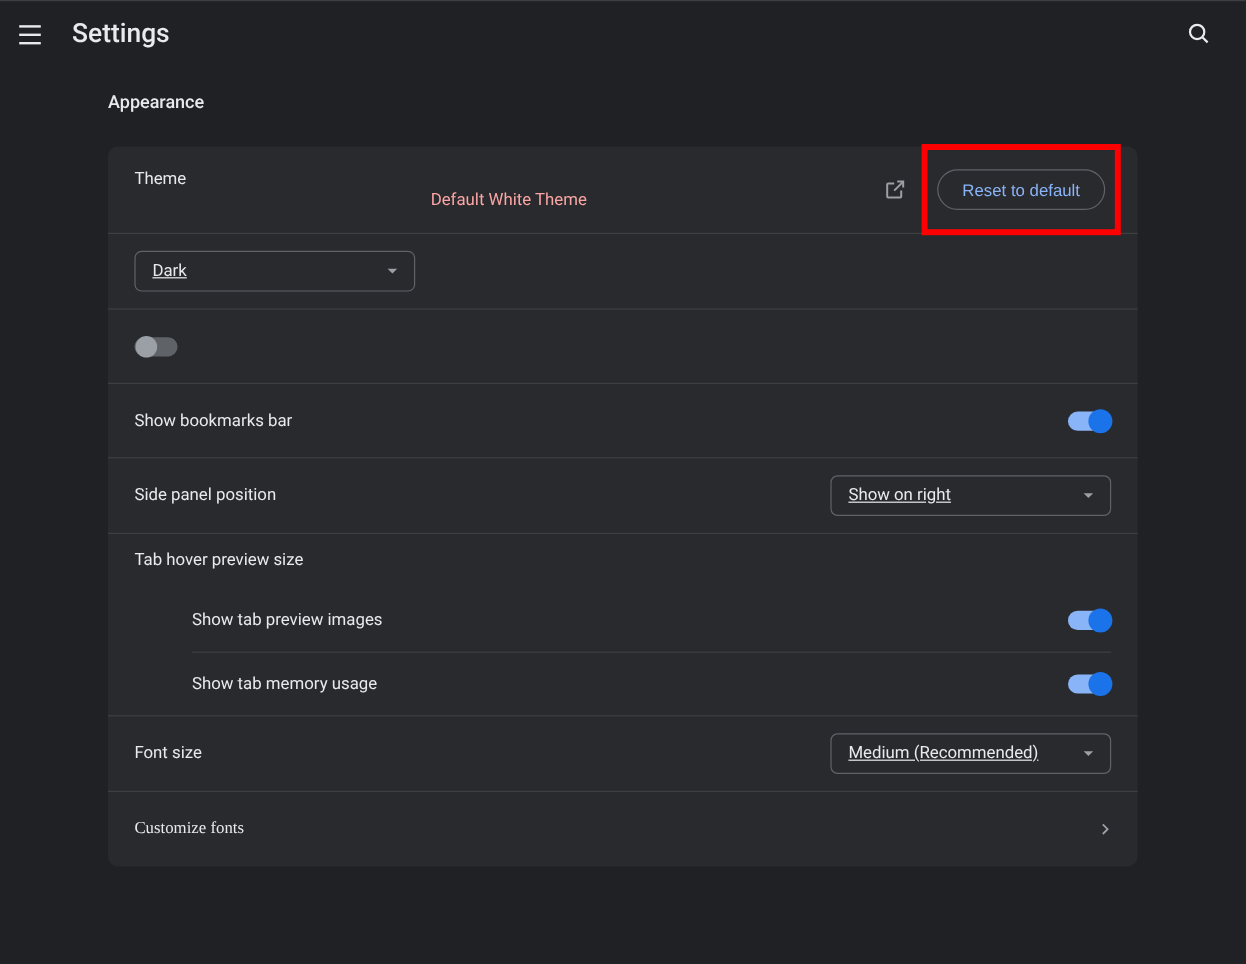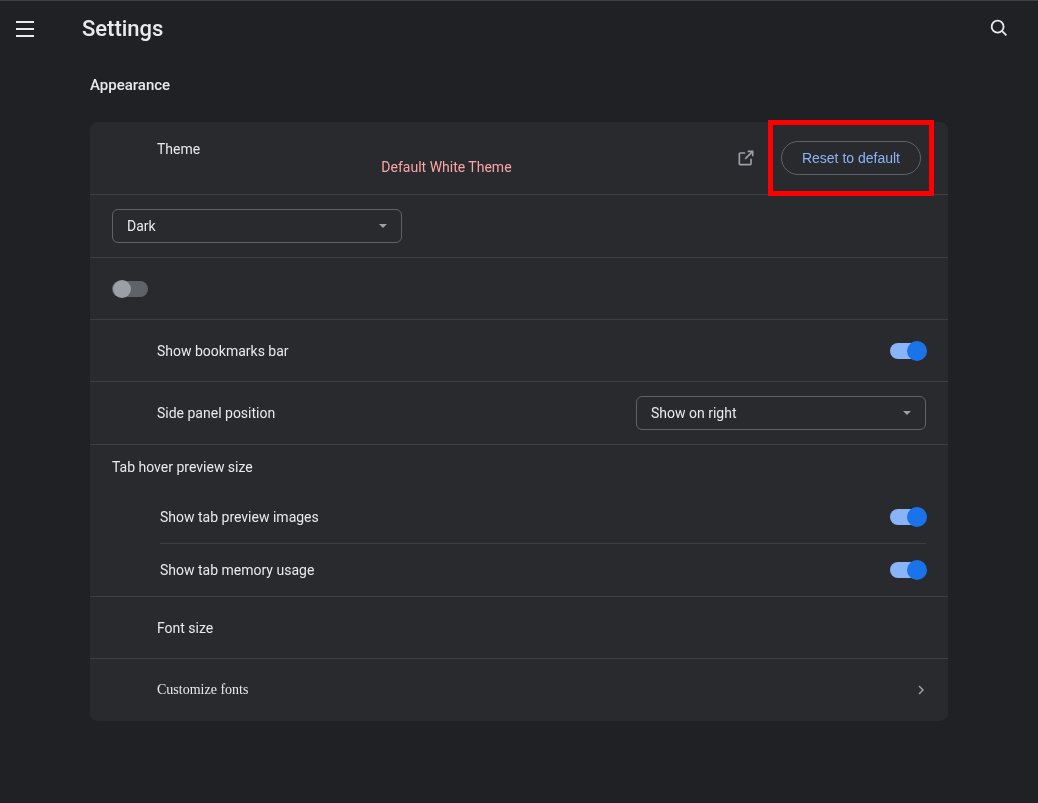--- a/index.html
+++ b/index.html
@@ -14,21 +14,20 @@
       width: 1038px;
       height: 803px;
       overflow: hidden;
     }
     .topbar {
       display: flex;
       align-items: center;
       height: 56px;
       padding: 0 16px;
       border-top: 1px solid #3c4043;
-      gap: 22px;
     }
     .hamburger-icon {
       width: 24px;
       height: 24px;
       display: flex;
       flex-direction: column;
       justify-content: center;
       gap: 5px;
       cursor: pointer;
       margin-right: 20px;
@@ -71,21 +70,20 @@
       padding: 14px 22px;
       border-bottom: 1px solid #3c4043;
       min-height: 62px;
     }
     .row:last-child {
       border-bottom: none;
       font-family: Liberation Serif, serif;
     }
     .row-text {
       flex: 1;
-      margin-left: 45px;
     }
     .row-label {
       font-size: 14px;
       color: #e8eaed;
     }
     .row-sublabel {
       font-size: 14px;
       color: #fca5a5;
       margin-top: 2px;
       text-align: center;
@@ -109,27 +107,28 @@
       color: #8ab4f8;
       font-size: 14px;
       background: transparent;
       cursor: pointer;
       font-weight: 500;
     }
     .dropdown {
       border: 1px solid #5f6368;
       border-radius: 6px;
       padding: 8px 14px;
-      width: 290px;
+      width: 234px;
       display: flex;
       align-items: center;
       justify-content: space-between;
       cursor: pointer;
       font-size: 14px;
       color: #e8eaed;
+      text-decoration: underline;
     }
     .dropdown-caret {
       border-left: 4px solid transparent;
       border-right: 4px solid transparent;
       border-top: 4px solid #9aa0a6;
     }
     .toggle {
       width: 36px;
       height: 16px;
       border-radius: 8px;
@@ -274,20 +273,24 @@
         <div class="toggle toggle-on">
           <div class="toggle-knob"></div>
         </div>
       </div>
     </div>
 
     <div class="row">
       <div class="row-text">
         <div class="row-label">Font size</div>
       </div>
+      <div class="dropdown">
+        <span>Medium (Recommended)</span>
+        <span class="dropdown-caret"></span>
+      </div>
     </div>
 
     <div class="row">
       <div class="row-text">
         <div class="row-label">Customize fonts</div>
       </div>
       <svg class="arrow-right" viewBox="0 0 10 10" width="10" height="10">
         <polyline points="3,1 7,5 3,9" fill="none" stroke="#9aa0a6" stroke-width="1.5"></polyline>
       </svg>
     </div>

